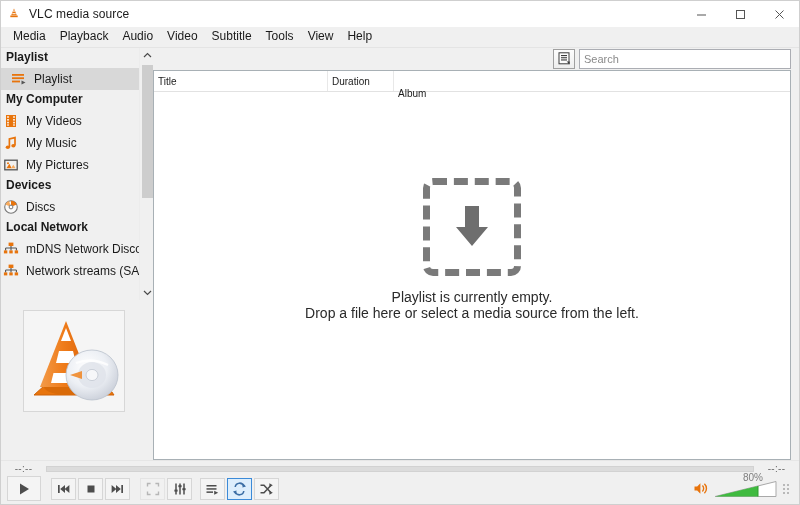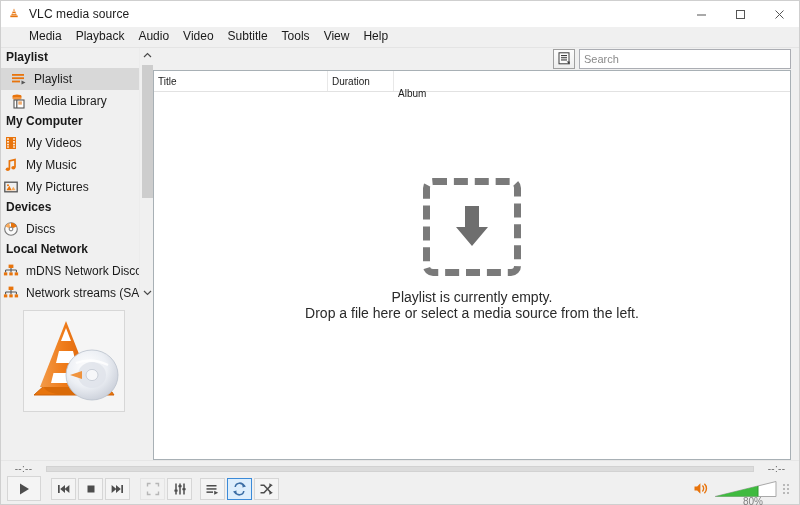--- a/index.html
+++ b/index.html
@@ -31,21 +31,21 @@
   .tb-btn {
     width: 39px; height: 26px; display: flex; align-items: center; justify-content: center;
     cursor: default;
   }
 
   
   .menubar {
     height: 21px; min-height: 21px;
     background: #f0f0f0;
     display: flex; align-items: center;
-    padding-left: 21px;
+    padding-left: 5px;
     border-bottom: 1px solid #e4e4e4;
   }
   .menu-item {
     font-size: 12px; color: #1a1a1a;
     padding: 3px 7px 4px 7px;
     cursor: default;
     line-height: 13px;
   }
 
   
@@ -235,21 +235,21 @@
   .btn.sm { width: 25px; height: 22px; }
   .btn.active { border: 1px solid #3b8ad8; background: #ddeefc; }
   .btn.disabled { opacity: .45; }
   .gap10 { width: 10px; }
   .gap8 { width: 8px; }
   .grp { display: flex; gap: 2px; }
   .spacer { flex: 1; }
   .vol-area { display: flex; align-items: center; gap: 4px; position: relative; padding-right: 2px; }
   .vol-pct {
     position: absolute; right: 30px; top: -7px;
-    font-size: 10px; color: #7d7d7d; margin-top: 24px;
+    font-size: 10px; color: #7d7d7d;
   }
   .vol-slider { position: relative; width: 66px; height: 20px; cursor: default; }
   .grip { width: 8px; height: 10px; display:flex; flex-wrap: wrap; gap:2px; align-content:flex-end; }
   .grip i { width:2px; height:2px; background:#b9b9b9; display:block; }
 </style>
 </head>
 <body>
 
 <div id="app">
 
@@ -306,34 +306,20 @@
               <svg width="16" height="16" viewBox="0 0 16 16">
                 <rect x="1" y="3" width="12" height="1.8" fill="#e8740c"></rect>
                 <rect x="1" y="6.3" width="12" height="1.8" fill="#e8740c"></rect>
                 <rect x="1" y="9.6" width="8" height="1.8" fill="#e8740c"></rect>
                 <polygon points="10.5,9.4 14.5,11.4 10.5,13.4" fill="#555"></polygon>
               </svg>
             </span>
             <span class="lbl">Playlist</span>
           </div>
 
-          <div class="sb-row">
-            <span class="ic">
-              <svg width="16" height="16" viewBox="0 0 16 16">
-                <ellipse cx="6" cy="3" rx="4.4" ry="1.5" fill="#e8740c"></ellipse>
-                <rect x="1.6" y="3" width="8.8" height="2.4" fill="#e8740c"></rect>
-                <ellipse cx="6" cy="5.4" rx="4.4" ry="1.4" fill="#f59a45"></ellipse>
-                <rect x="3" y="7" width="10" height="8" fill="#ffffff" stroke="#555" stroke-width="1.1"></rect>
-                <rect x="5.2" y="7" width="1.2" height="8" fill="#555"></rect>
-                <rect x="7.3" y="8.6" width="3.6" height="1" fill="#e8740c"></rect>
-                <rect x="7.3" y="10.4" width="3.6" height="1" fill="#e8740c"></rect>
-              </svg>
-            </span>
-            <span class="lbl">Media Library</span>
-          </div>
 
           <div class="sb-group">My Computer</div>
 
           <div class="sb-row indent">
             <span class="ic">
               <svg width="16" height="16" viewBox="0 0 16 16">
                 <rect x="3" y="2" width="10" height="12" fill="#e8740c"></rect>
                 <rect x="4.2" y="3.2" width="1.6" height="1.6" fill="#fff"></rect>
                 <rect x="4.2" y="6" width="1.6" height="1.6" fill="#fff"></rect>
                 <rect x="4.2" y="8.8" width="1.6" height="1.6" fill="#fff"></rect>

